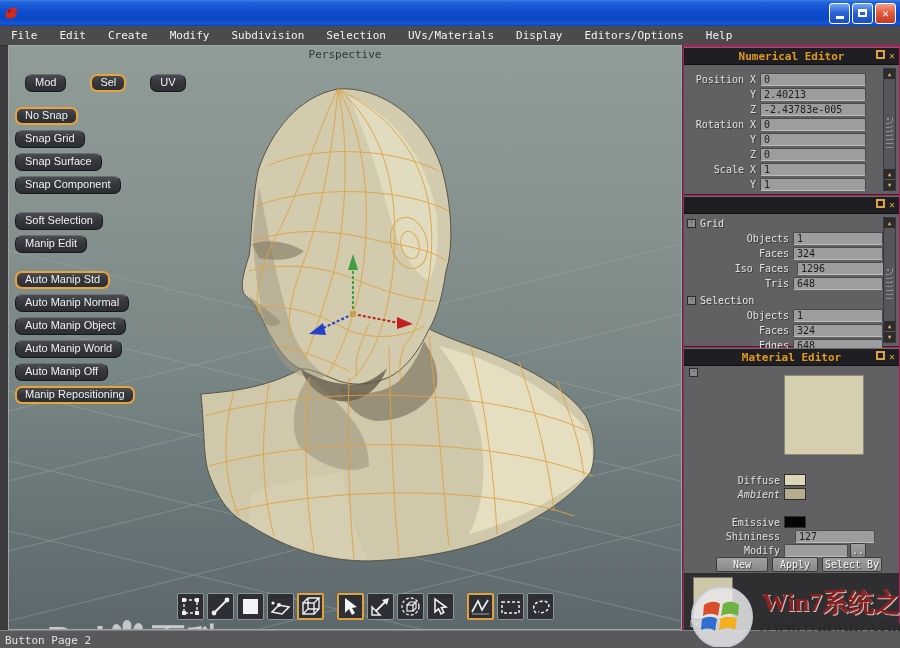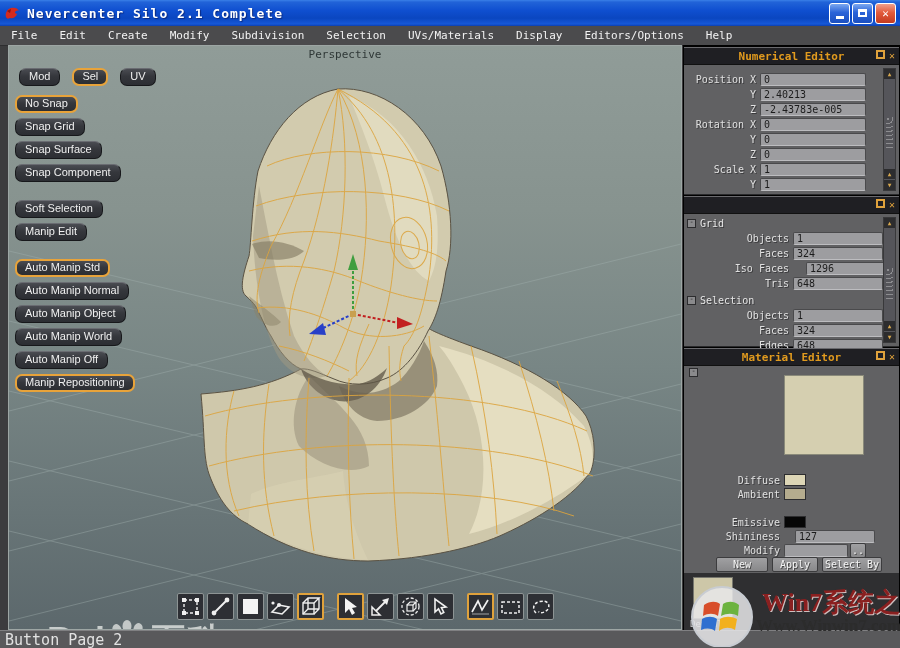--- a/index.html
+++ b/index.html
@@ -38,33 +38,33 @@
   .vp-svg{left:0;top:0;}
 
   
   .left-tools{left:6px;top:18px;width:140px;}
   .btn{display:block;width:max-content;margin:0 0 5px 0;padding:1px 9px 2px 9px;
     background:linear-gradient(180deg,#4a4c52,#35373c 45%,#2c2e33);
     border:1px solid #17181b;border-top-color:#6a6c72;border-radius:7px;
     color:#f0f0f0;font-family:"Liberation Sans",sans-serif;font-size:11px;line-height:13px;}
   .btn.active{border:2px solid #e8a33a;padding:0 8px 1px 8px;}
   .mode-row{display:flex;gap:4px;margin-bottom:5px;}
-  .mode-row .btn{margin:4px;}
+  .mode-row .btn{margin:10px;}
   .grp-gap{height:13px;}
 
   
   .bottom-toolbar{left:168px;top:547px;display:flex;align-items:center;}
   .tool-grp{display:flex;gap:3px;margin-right:13px;}
   .ti{width:27px;height:27px;background:#2d2f34;border:1px solid #8d9494;border-radius:2px;
     box-sizing:border-box;display:flex;align-items:center;justify-content:center;}
   .ti.active{border:2px solid #e0a23c;}
   .ti svg{display:block;}
 
   
-  .dock{left:683px;top:45px;width:217px;height:585px;background:#000000;}
+  .dock{left:683px;top:45px;width:217px;height:585px;background:#be185d;}
   .panel{position:absolute;left:1px;width:215px;}
   .ph{height:16px;background:#1f1f23;border-top:1px solid #6a6a6e;border-bottom:1px solid #111;
     display:flex;align-items:center;position:relative;}
   .ph-title{width:100%;text-align:center;color:#e09a1e;font-size:11px;font-weight:bold;}
   .ph-ctrl{position:absolute;right:4px;top:2px;display:flex;gap:4px;}
   .ph-box{width:9px;height:9px;border:2px solid #e0a23c;box-sizing:border-box;}
   .ph-x{color:#e0a23c;font-size:10px;font-weight:bold;line-height:11px;}
   .pb{background:#616163;position:relative;border-bottom:1px solid #2a2a2c;}
   .prow{display:flex;align-items:center;height:14px;margin:0 0 1px 0;}
   .lbl{color:#e0e0e0;font-size:10px;text-align:right;text-shadow:1px 1px 0 #3a3a3c;white-space:pre;}
@@ -83,42 +83,41 @@
   .mbtn{background:linear-gradient(180deg,#a0a0a2,#88888a);border:1px solid #3c3c3e;
     border-radius:2px;color:#f4f4f4;text-shadow:1px 1px 0 #444;font-size:10px;
     height:13px;line-height:13px;text-align:center;}
   .mat-list{position:absolute;left:1px;width:215px;background:#2f2f31;}
   .mat-thumb{position:absolute;left:9px;top:4px;width:38px;height:40px;border:1px solid #77776f;}
   .mat-thumb-label{position:absolute;left:6px;top:46px;color:#cccccc;font-size:9px;}
 
   
   .statusbar{left:0;top:630px;width:900px;height:18px;background:#59595b;
     border-top:1px solid #808082;display:flex;align-items:center;}
-  .status-text{color:#e2e2e2;font-size:15px;margin-left:5px;}
+  .status-text{color:#e2e2e2;font-size:11px;margin-left:5px;}
 
   
   .baidu{left:38px;top:572px;display:flex;align-items:center;opacity:.8;
     font-family:"Liberation Sans",sans-serif;font-weight:bold;color:#e4e7e4;z-index:6;}
   .baidu-latin{font-size:36px;letter-spacing:1px;}
   .baidu-cjk{font-size:33px;letter-spacing:2px;}
   .win7-l1{position:absolute;left:762px;top:585px;font-family:"Liberation Serif",serif;
     font-weight:bold;font-size:26px;color:#8a2020;text-shadow:1px 1px 0 #d0c0c0;white-space:nowrap;z-index:9;}
   .win7-l2{position:absolute;left:756px;top:616px;font-family:"Liberation Serif",serif;
     font-weight:bold;font-size:17px;color:#2c2c2c;white-space:nowrap;z-index:9;}
   .winflag{position:absolute;left:686px;top:583px;z-index:9;}
 </style>
 </head>
 <body>
 
 <div class="abs titlebar">
   <svg class="app-icon" viewBox="0 0 17 17">
     <path d="M2,12 C1,8 3,4 7,3 C10,2 14,3 15,6 C13,5 11,6 11,8 L13,9 C12,12 9,14 6,13 C4,14 3,14 2,12 Z" fill="#d42a1e"></path>
     <path d="M3,6 L7,4 L6,8 Z" fill="#8e1410"></path>
   </svg>
-  <span class="title-text">Nevercenter Silo 2.1 Complete</span>
   <div class="win-controls">
     <div class="wc min">
         <div class="min-glyph"></div>
       </div>
     <div class="wc max">
         <div class="max-glyph"></div>
       </div>
     <div class="wc close">
         <span>✕</span>
       </div>
@@ -416,21 +415,21 @@
       <div class="prow">
           <span class="lbl" style="width:105px;">Objects</span>
           <span class="fld" style="width:82px;margin-left:4px;">1</span>
         </div>
       <div class="prow">
           <span class="lbl" style="width:105px;">Faces</span>
           <span class="fld" style="width:82px;margin-left:4px;">324</span>
         </div>
       <div class="prow">
           <span class="lbl" style="width:105px;">Iso Faces</span>
-          <span class="fld" style="width:82px;margin-left:17px;">1296</span>
+          <span class="fld" style="width:82px;margin-left:8px;">1296</span>
         </div>
       <div class="prow">
           <span class="lbl" style="width:105px;">Tris</span>
           <span class="fld" style="width:82px;margin-left:4px;">648</span>
         </div>
       <div class="prow" style="margin-top:3px;">
           <span class="tree-box">-</span>
           <span class="sec-title">Selection</span>
         </div>
       <div class="prow">
@@ -466,21 +465,21 @@
         <span class="ph-x">✕</span>
       </div>
     </div>
     <div class="pb" style="height:208px;">
       <div class="tree-box" style="position:absolute;left:2px;top:2px;">-</div>
       <div style="position: absolute; left: 100px; top: 9px; width: 78px; height: 78px; border: 1px solid rgb(138, 138, 122); background: rgb(213, 207, 176);"></div>
       <div class="prow" style="position:absolute;left:0;top:107px;width:100%;">
           <span class="lbl" style="width:96px;">Diffuse</span>
           <span class="sw" style="width: 20px; margin-left: 4px; background: rgb(221, 214, 182);"></span>
         </div>
-      <div class="prow" style="position:absolute;left:0;top:121px;width:100%;">
+      <div class="prow" style="position:absolute;left:0;top:121px;width:100%;font-style:italic;">
           <span class="lbl" style="width:96px;">Ambient</span>
           <span class="sw" style="width: 20px; margin-left: 4px; background: rgb(181, 172, 142);"></span>
         </div>
       <div class="prow" style="position:absolute;left:0;top:149px;width:100%;">
           <span class="lbl" style="width:96px;">Emissive</span>
           <span class="sw" style="width: 20px; margin-left: 4px; background: rgb(6, 6, 6);"></span>
         </div>
       <div class="prow" style="position:absolute;left:0;top:163px;width:100%;">
           <span class="lbl" style="width:96px;">Shininess</span>
           <span class="fld" style="width:72px;margin-left:15px;">127</span>

